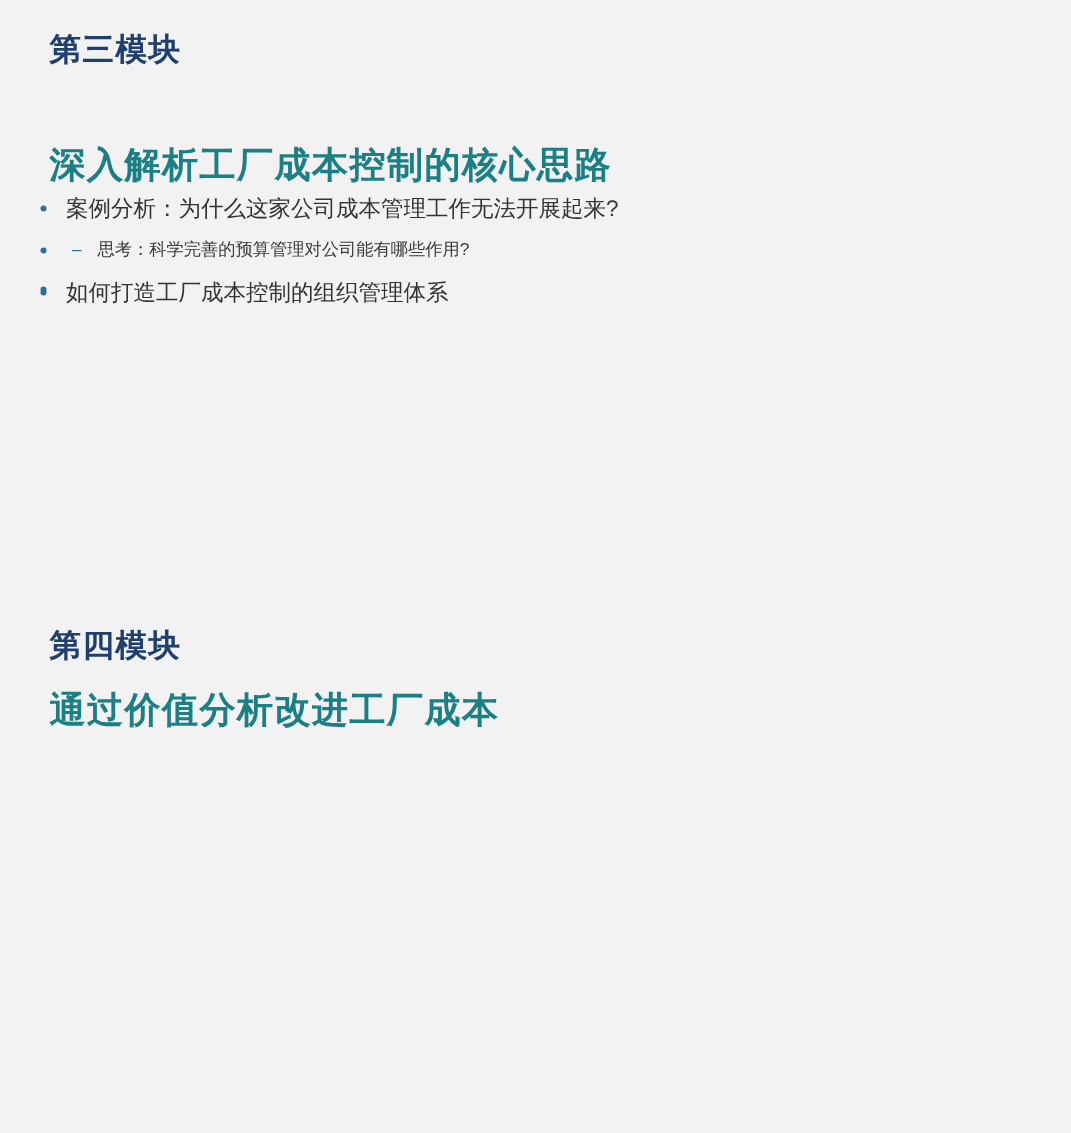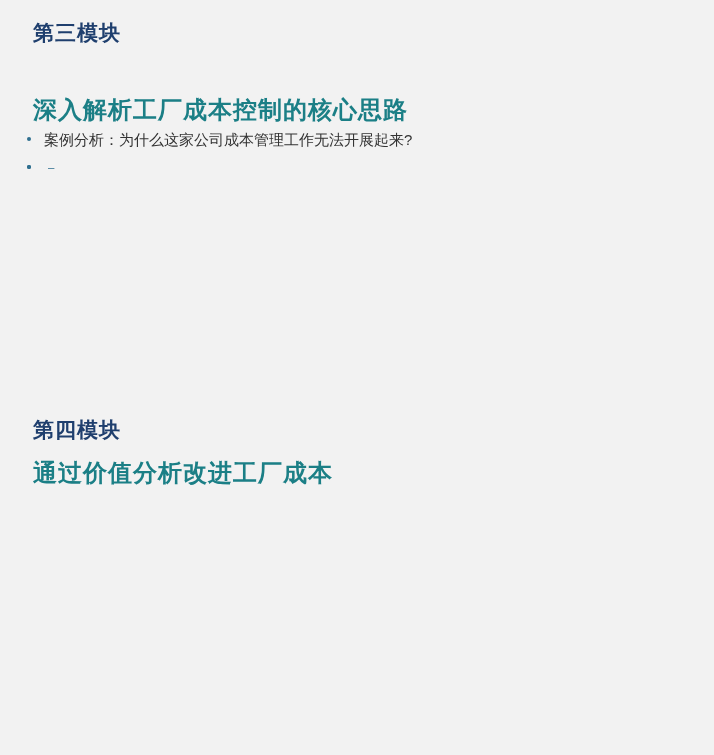--- a/index.html
+++ b/index.html
@@ -85,23 +85,28 @@
   <ul class="bullets" id="bullets-3">
     <li class="bullet-li">
       <span class="bullet-dot"></span>
       <span>案例分析：为什么这家公司成本管理工作无法开展起来?</span>
     </li>
     <li class="bullet-li">
       <span class="bullet-dot"></span>
     </li>
     <li class="bullet-li sub">
       <span class="bullet-dash">–</span>
+      <span>思考：科学完善的预算管理对公司能有哪些作用?</span>
     </li>
     <li class="bullet-li">
       <span class="bullet-dot"></span>
+    </li>
+    <li class="bullet-li">
+      <span class="bullet-dot"></span>
+      <span>如何打造工厂成本控制的组织管理体系</span>
     </li>
   </ul>
 </div>
 
 <div class="section" id="section-4">
   <div class="module-label">第四模块</div>
   <div class="module-title">通过价值分析改进工厂成本</div>
 
 </div>
 

